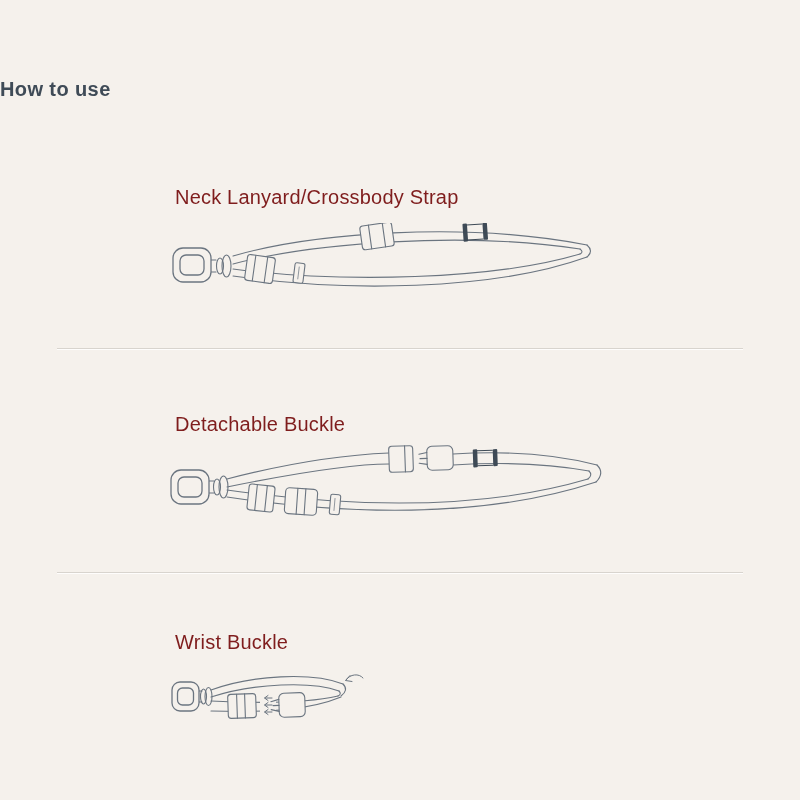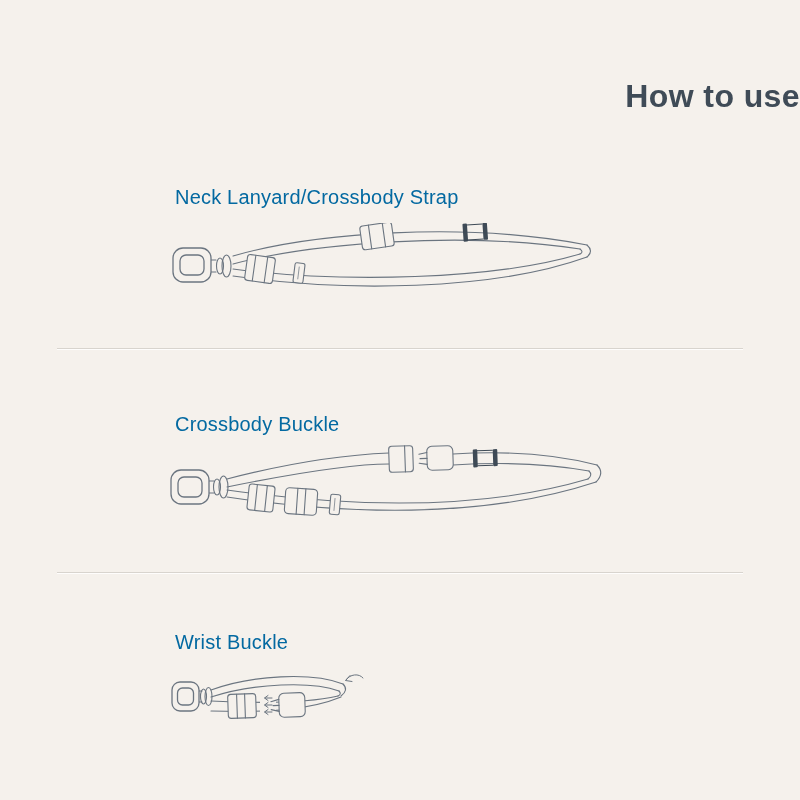--- a/index.html
+++ b/index.html
@@ -5,28 +5,28 @@
   html,body{margin:0;padding:0;}
   .page{
     position:relative;
     width:800px;height:800px;
     background:#f5f1ec;
     font-family:"Liberation Sans", sans-serif;
     overflow:hidden;
   }
   .page-title{
     position:absolute;top:78px;left:0;width:800px;
-    text-align:right;
-    font-size:32px;font-weight:700;letter-spacing:.4px;
+    text-align:left;
+    font-size:20px;font-weight:700;letter-spacing:.4px;
     color:#3f4b57;
   }
   .section-heading{
     position:absolute;left:175px;
     font-size:20px;font-weight:400;letter-spacing:.2px;
-    color:#0369a1;
+    color:#7f1d1d;
   }
   #heading-1{top:186px;}
   #heading-2{top:413px;}
   #heading-3{top:631px;}
   .divider{
     position:absolute;left:57px;width:686px;height:1px;
     background:#d8d4ce;
     box-shadow:0 1px 0 rgba(255,255,255,.85);
   }
   #divider-1{top:348px;}
@@ -84,21 +84,21 @@
 
     <g transform="translate(312,9) rotate(-4)">
       <path d="M-8,-7.5 H8 M-8,7.5 H8" stroke="#3e4a56" stroke-width="1"></path>
       <rect x="-12" y="-9" width="4.5" height="18" rx="1" fill="#3e4a56"></rect>
       <rect x="8" y="-8.5" width="4.5" height="17" rx="1" fill="#3e4a56"></rect>
     </g>
   </svg>
 
   <div class="divider" id="divider-1"></div>
 
-  <div class="section-heading" id="heading-2">Crossbody Buckle</div>
+  <div class="section-heading" id="heading-2">Detachable Buckle</div>
 
   <svg class="illus" id="illus-2" width="470" height="102" viewBox="0 0 470 102">
     <g fill="none" stroke="#6b7580" stroke-width="1.1" stroke-linecap="round" stroke-linejoin="round">
 
       <path d="M66,41 C120,27 180,17 228,15"></path>
       <path d="M66,49 C130,36 190,26 228,26"></path>
 
       <path d="M292,16 C340,13 390,15 436,27"></path>
       <path d="M292,27 C340,24 390,26 428,33"></path>
       <path d="M436,27 q8,8 -1,17"></path>

